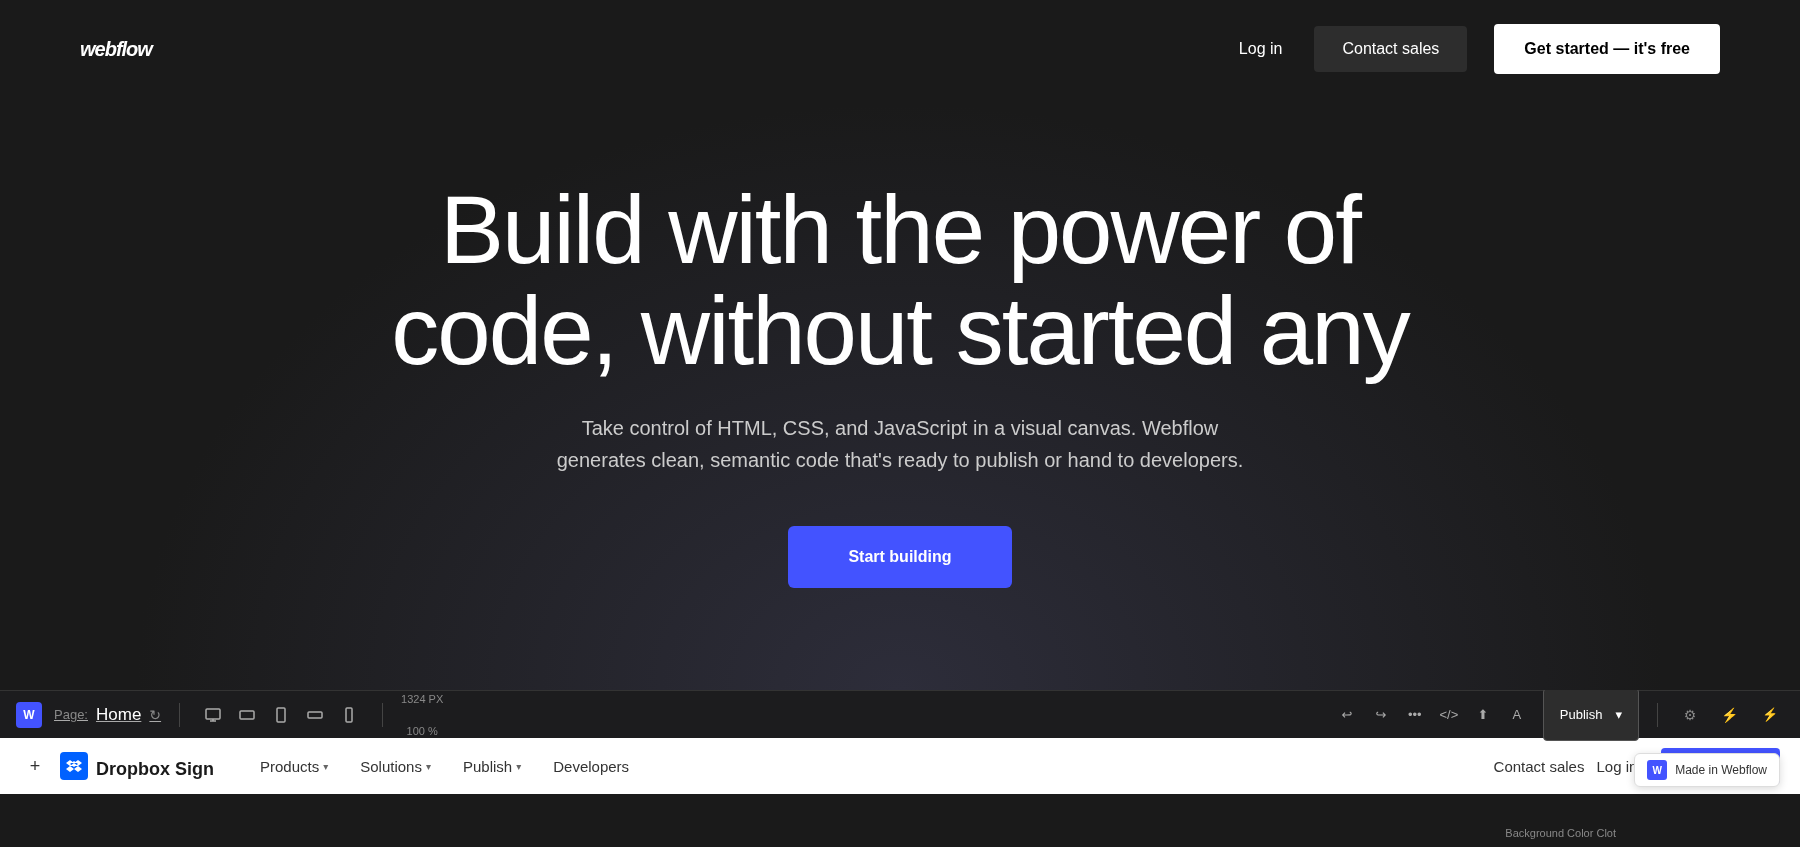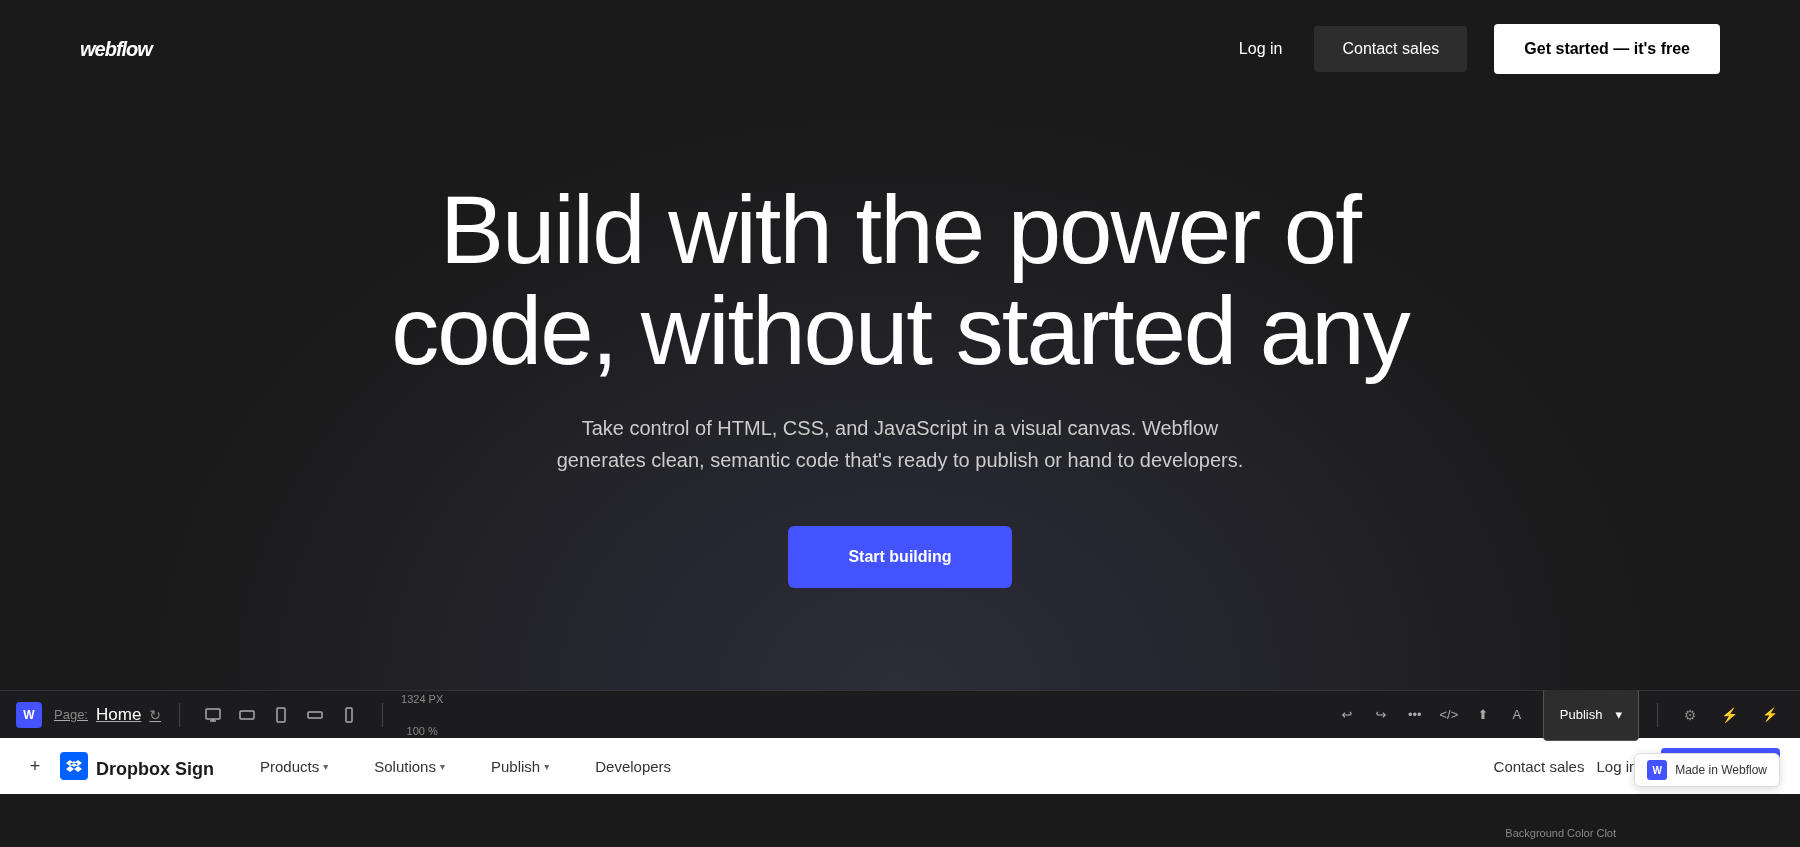--- a/index.html
+++ b/index.html
@@ -299,21 +299,21 @@
 
     .dropbox-text {
       font-size: 18px;
       font-weight: 600;
       color: #1a1a1a;
     }
 
     .site-nav-links {
       display: flex;
       align-items: center;
-      gap: 14px;
+      gap: 0;
       flex: 1;
     }
 
     .site-nav-link {
       padding: 8px 16px;
       font-size: 15px;
       color: #333;
       cursor: pointer;
       display: flex;
       align-items: center;

